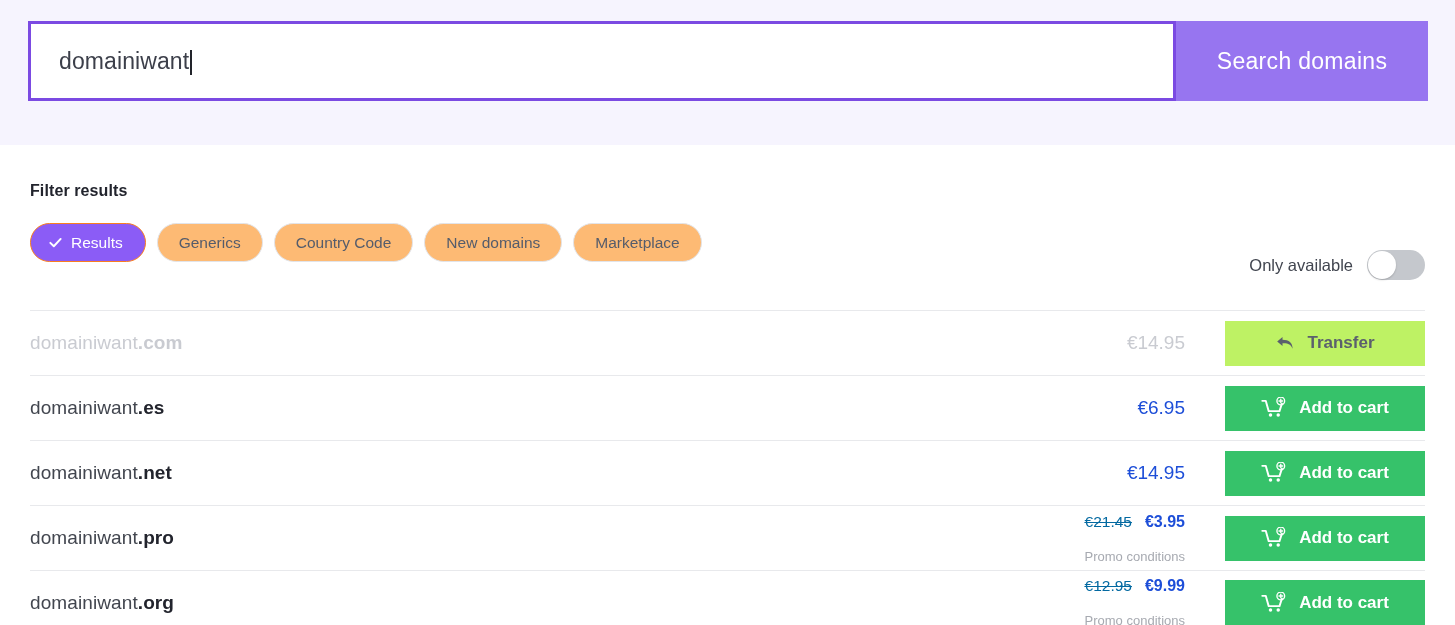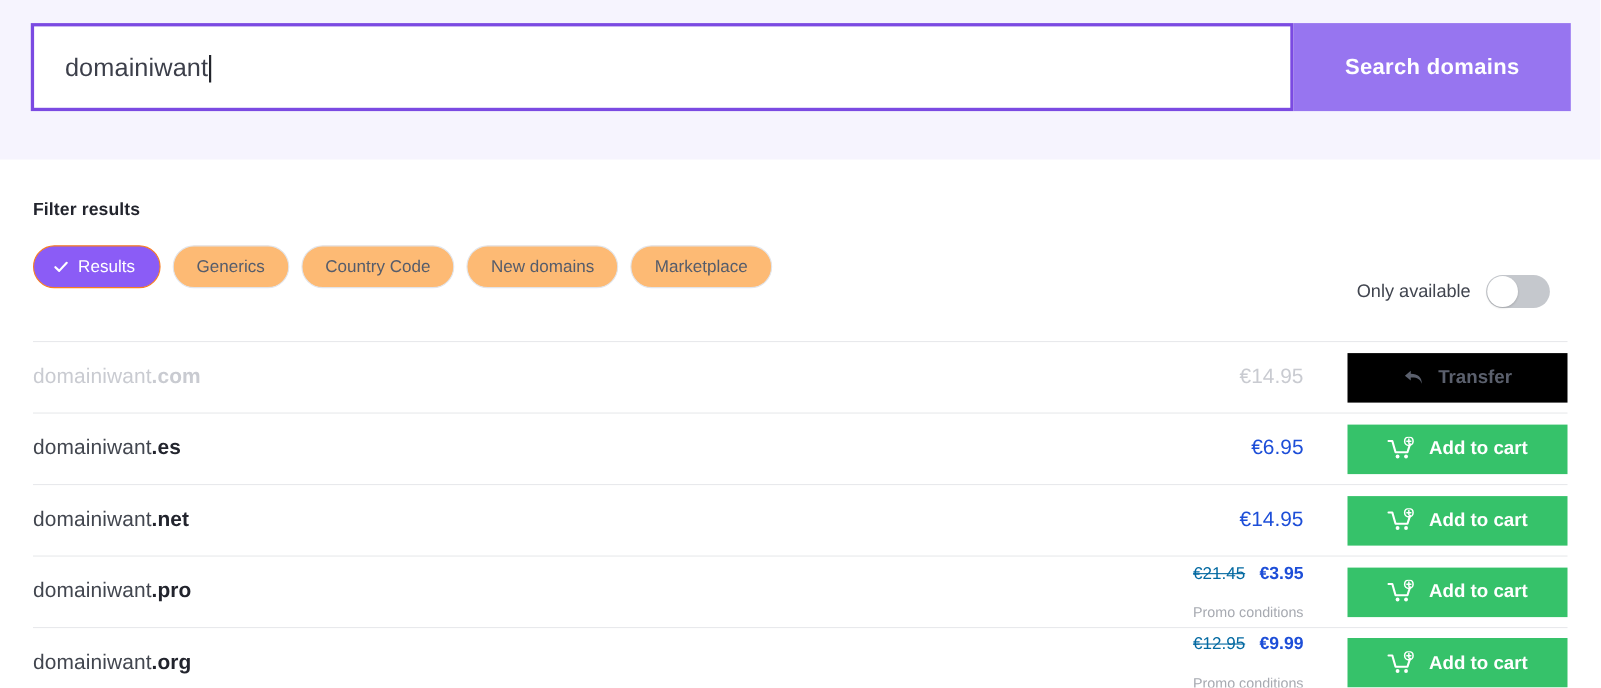--- a/index.html
+++ b/index.html
@@ -51,22 +51,22 @@
     background: #22242b;
     margin-left: 1px;
     vertical-align: middle;
     position: relative;
     top: 1px;
   }
   .search-btn {
     flex: 1;
     background: #9775f0;
     color: #ffffff;
-    font-size: 20px;
-    font-weight: 700;
+    font-size: 23px;
+    font-weight: 400;
     letter-spacing: 0.3px;
     display: flex;
     align-items: center;
     justify-content: center;
     border: none;
     cursor: pointer;
     font-family: "Liberation Sans", sans-serif;
   }
 
   
@@ -111,21 +111,21 @@
   }
   .chip.active .check {
     width: 15px;
     height: 15px;
     display: inline-block;
     flex: none;
   }
 
   .only-available {
     position: absolute;
-    right: 46px;
+    right: 30px;
     top: 105px;
     display: flex;
     align-items: center;
     gap: 14px;
   }
   .oa-label {
     font-size: 16.5px;
     color: #41454f;
   }
   .toggle {
@@ -215,21 +215,21 @@
     cursor: pointer;
     font-family: "Liberation Sans", sans-serif;
   }
   .action.cart {
     background: #36c26a;
     color: #ffffff;
     font-size: 17px;
     font-weight: 700;
   }
   .action.transfer {
-    background: #000000;
+    background: #bef264;
     color: #5b606d;
     font-size: 17px;
     font-weight: 700;
   }
   .icon-svg { flex: none; display: block; }
 </style>
 </head>
 <body>
 
 <div class="search-band">

